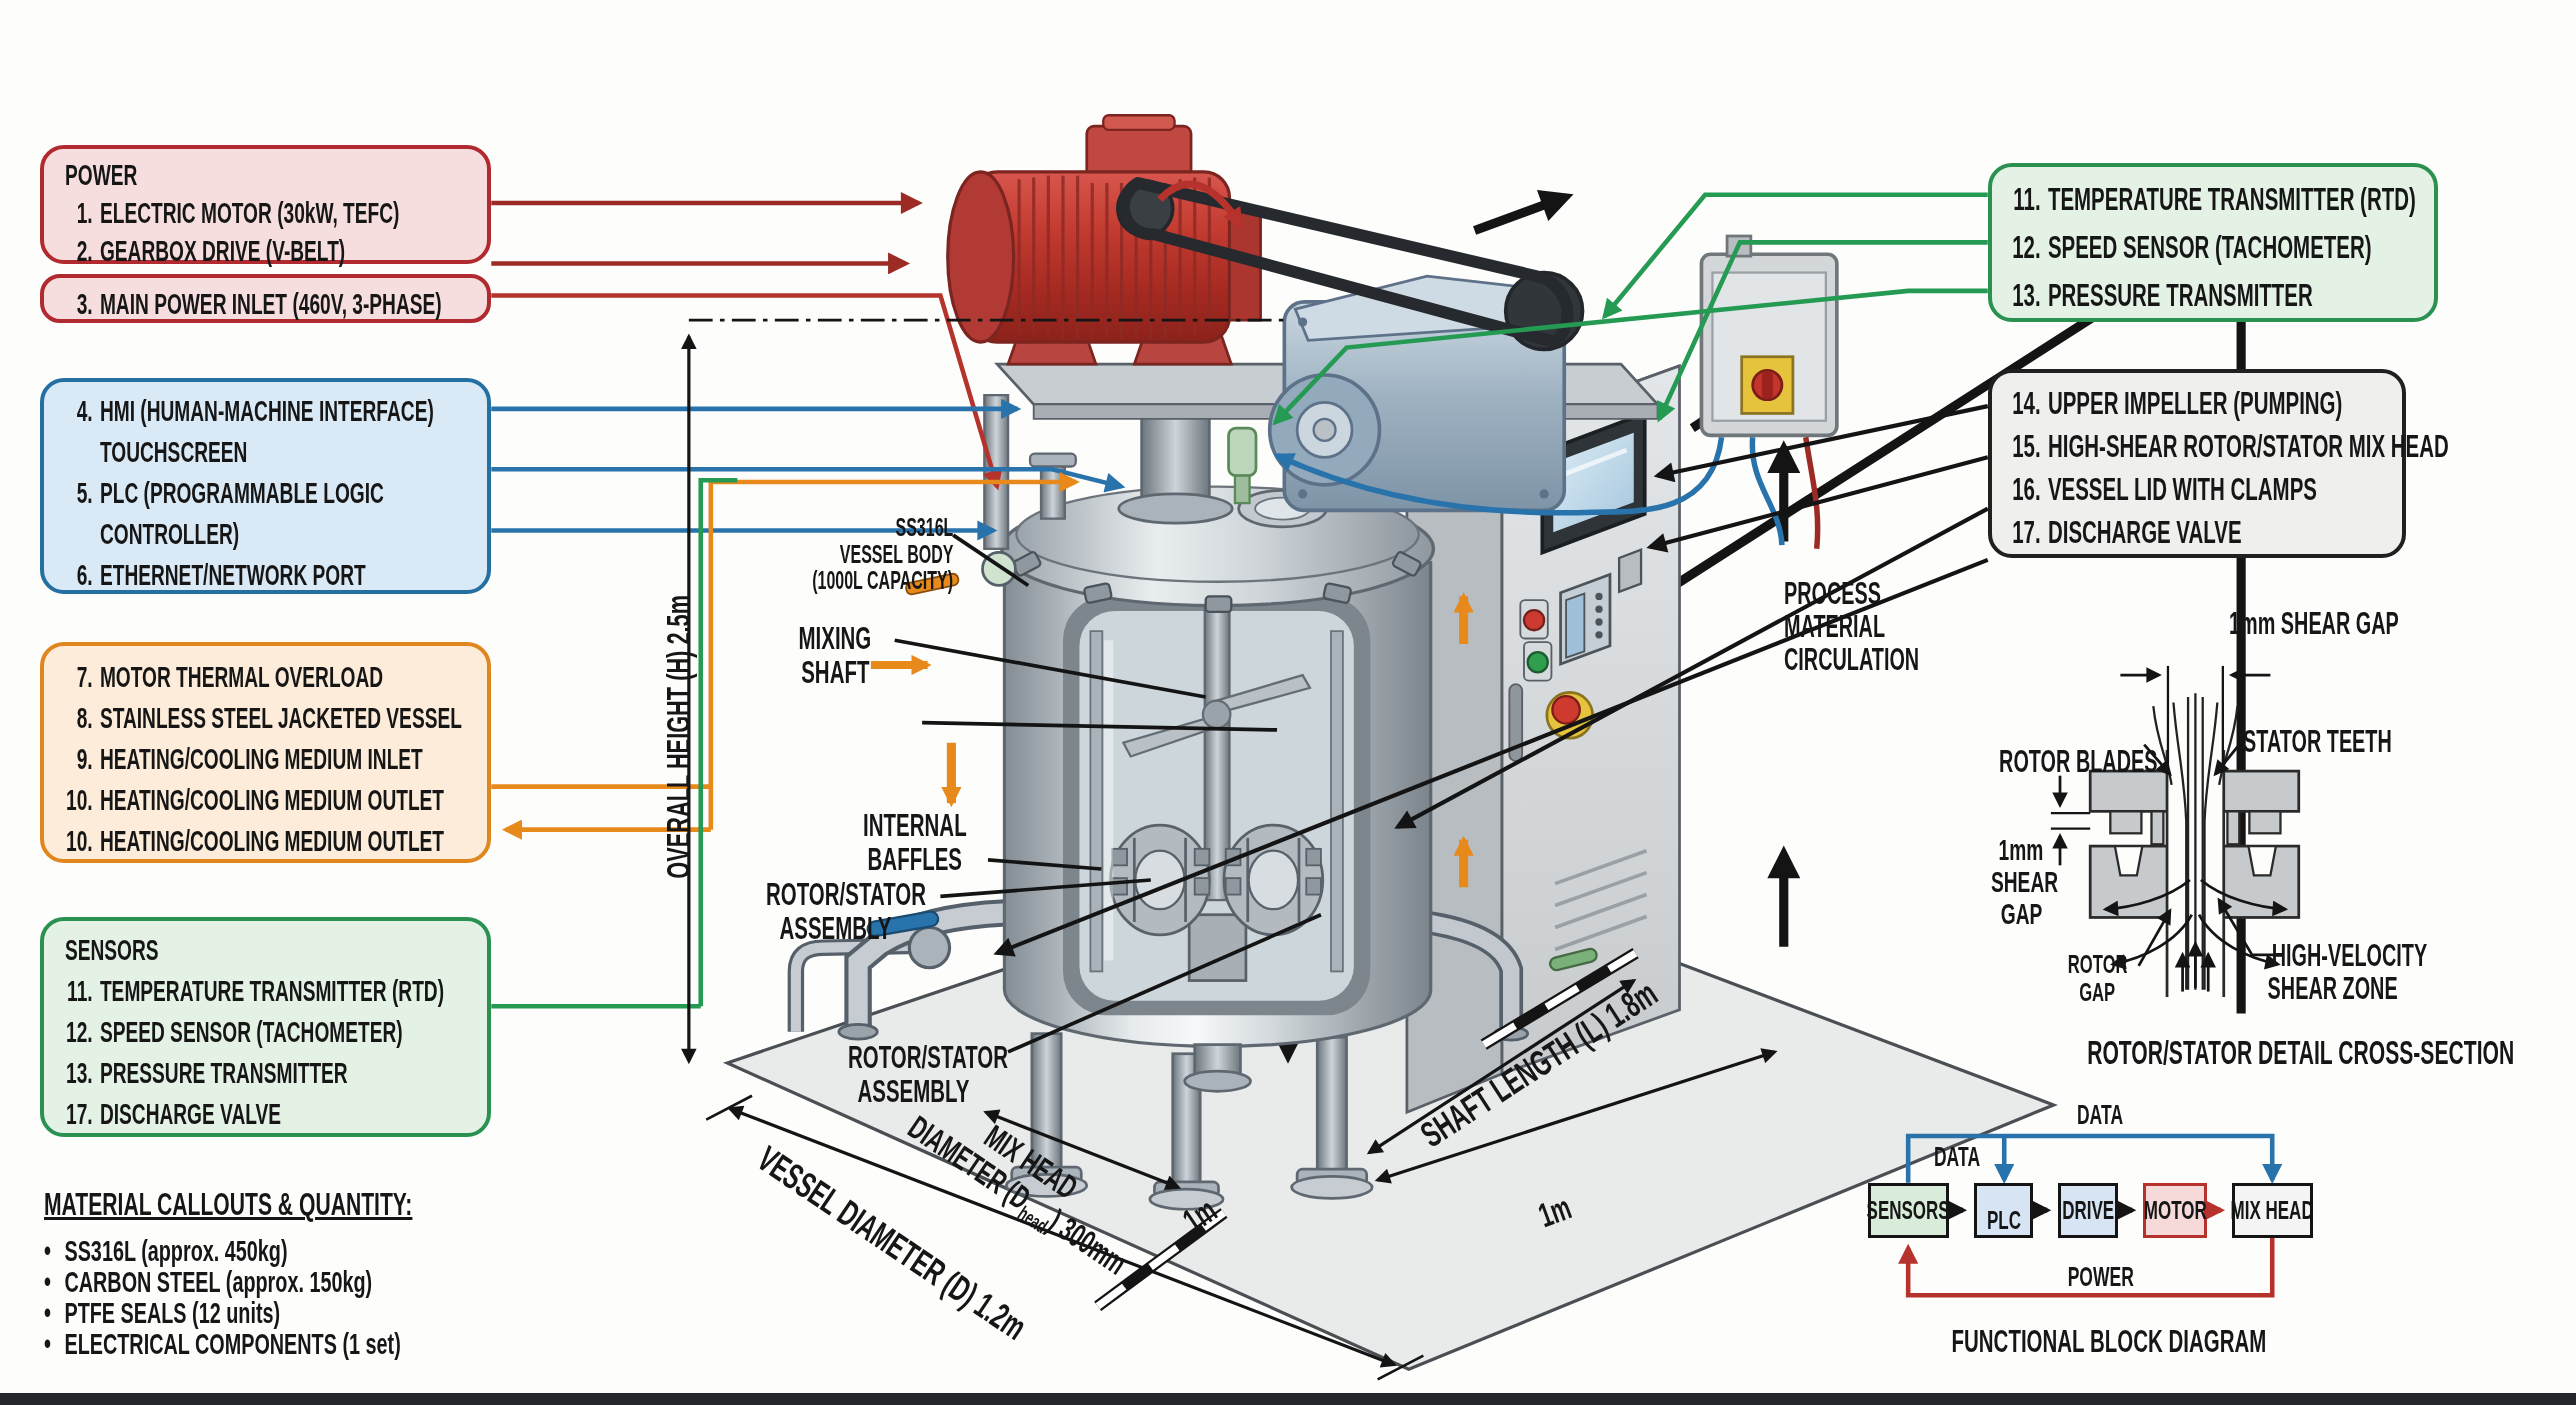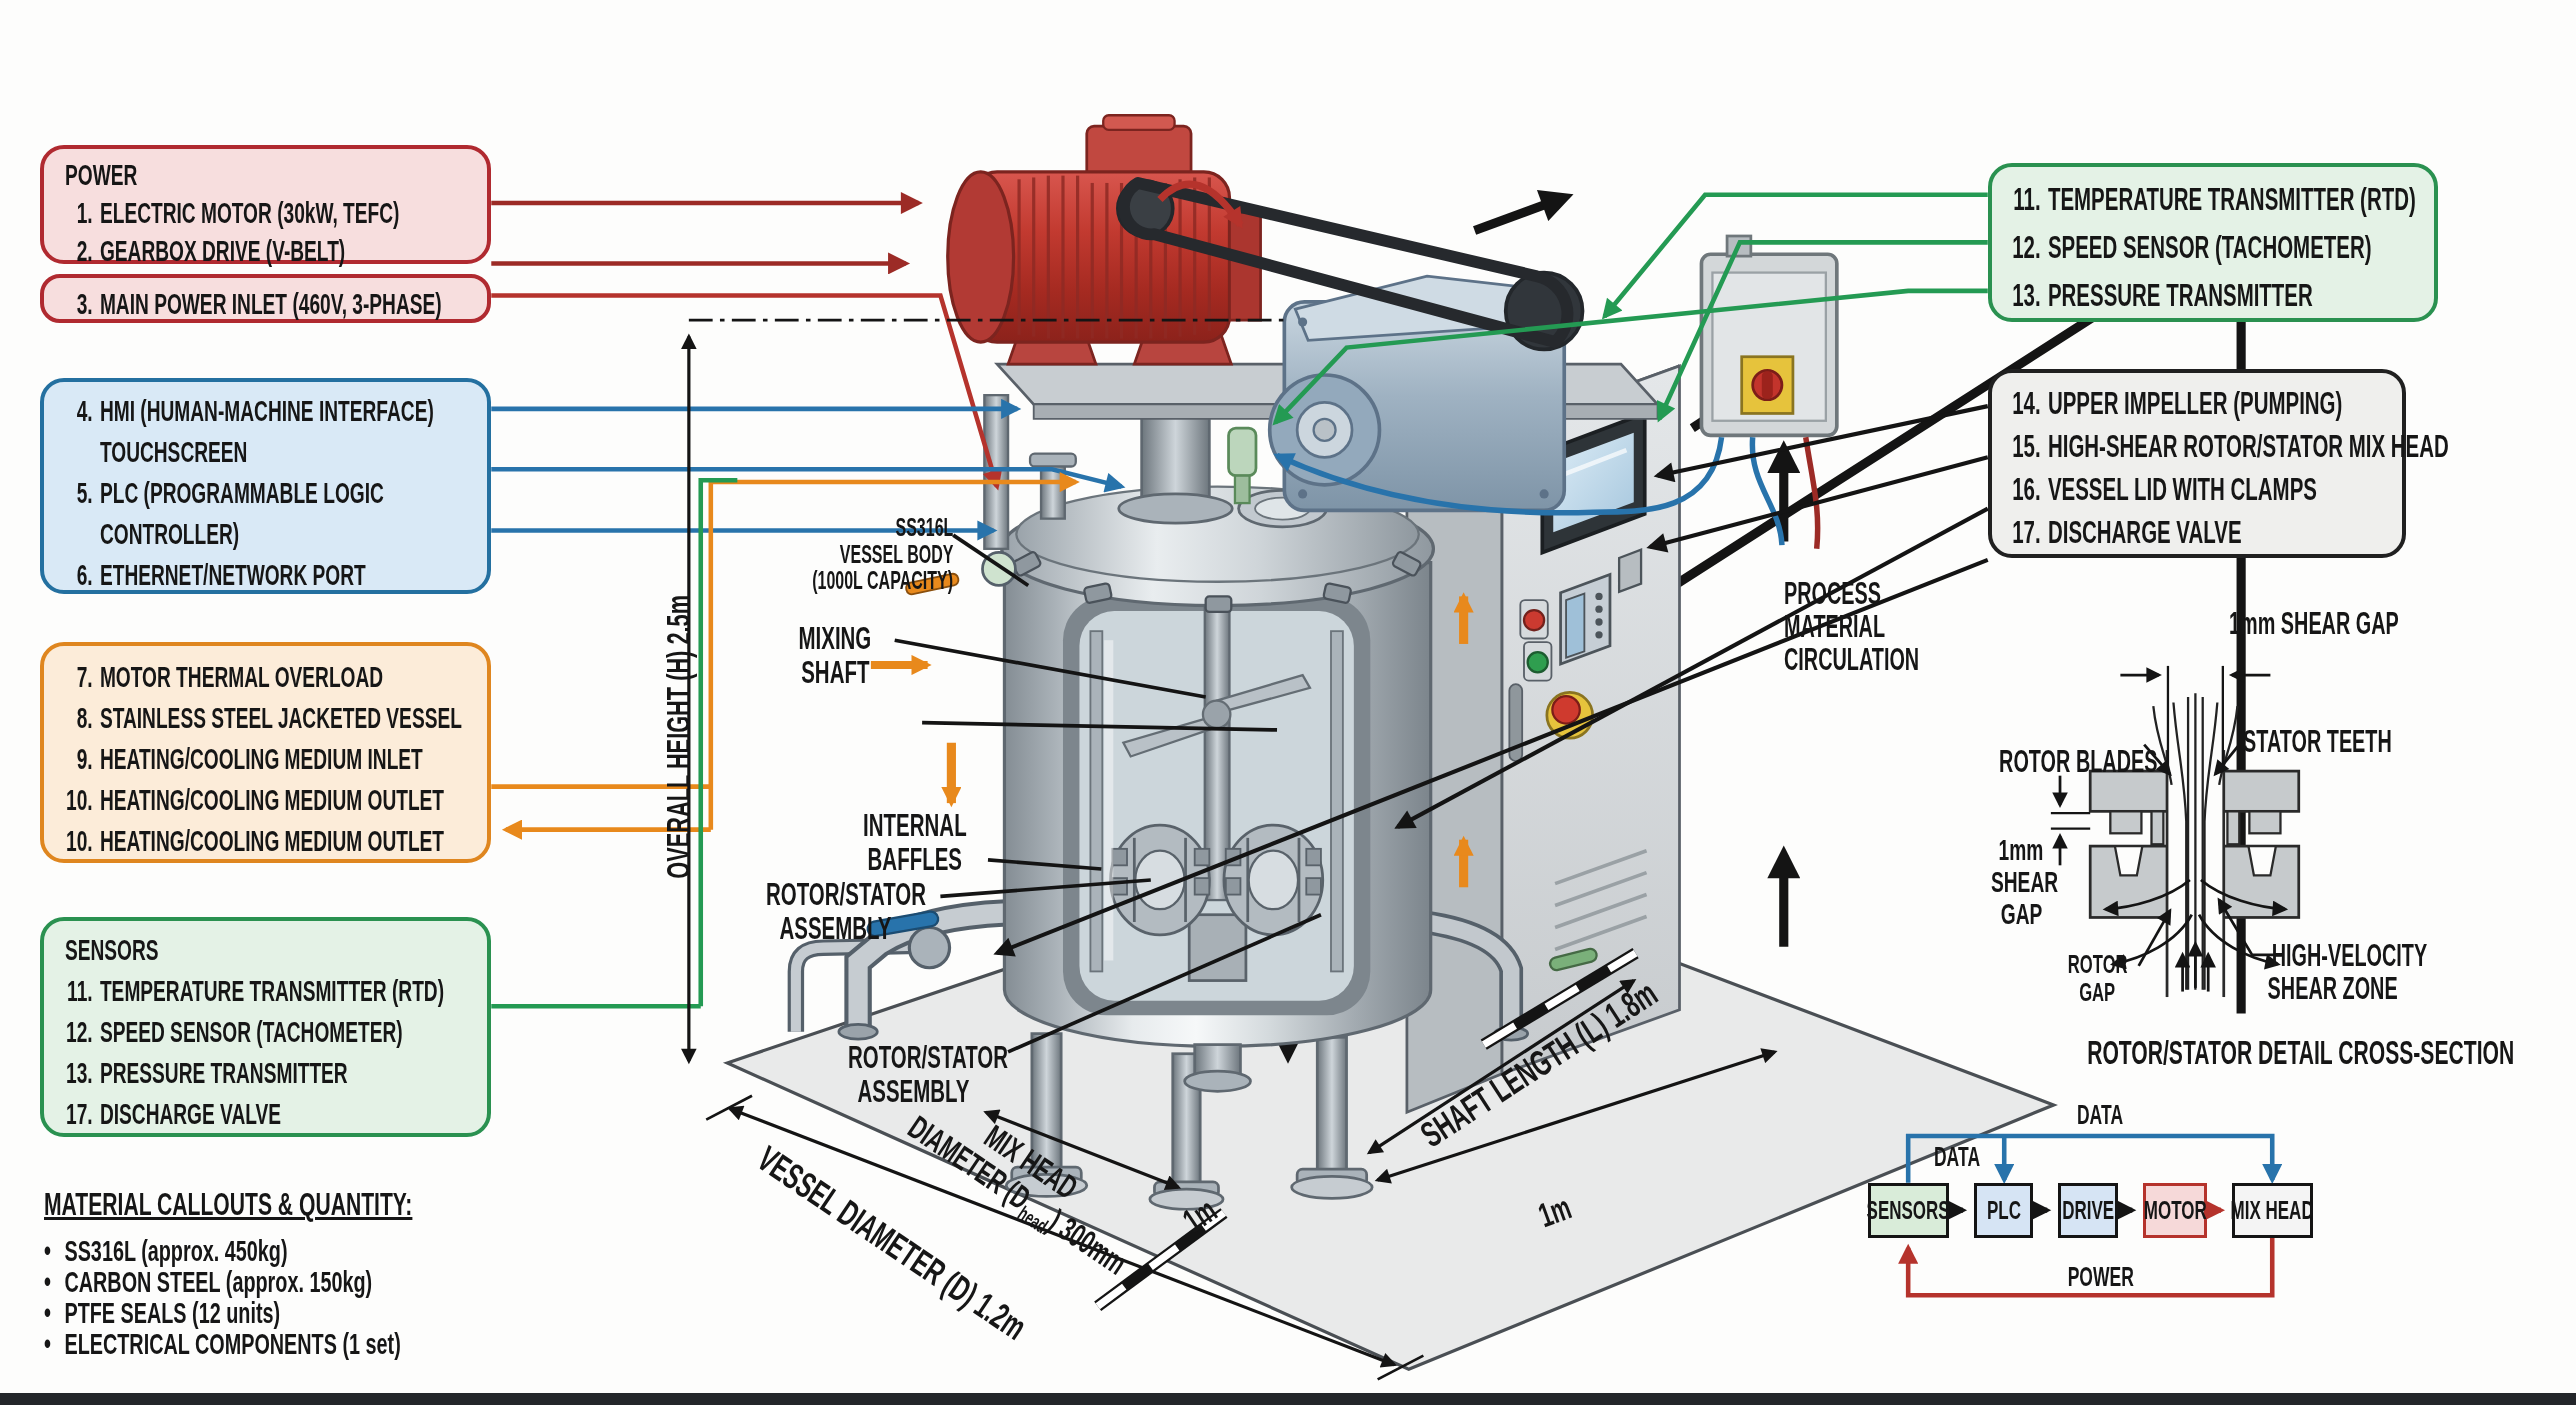--- a/index.html
+++ b/index.html
@@ -643,37 +643,40 @@
   <span class="ln"><span>HIGH-VELOCITY</span></span>
   <span class="ln"><span>SHEAR ZONE</span></span>
 </div>
 <div class="lbl oc" style="left:1967px;top:1036px;width:457px;font-size:33px;">
   <span class="ln"><span>ROTOR/STATOR DETAIL CROSS-SECTION</span></span>
 </div>
 
 <div class="bnode" style="left:1868px;top:1183px;width:81px;height:55px;background:#d9ecd9;">
   <span>SENSORS</span>
     </div>
-<div class="bnode" style="left:1974px;top:1183px;width:59px;height:55px;background:#d6e4f4;">
+<div class="bnode" style="left:1974px;top:1183px;width:59px;height:55px;background:#d6e4f4;align-items:flex-end;">
   <span>PLC</span>
     </div>
 <div class="bnode" style="left:2058px;top:1183px;width:60px;height:55px;background:#d6e4f4;">
   <span>DRIVE</span>
     </div>
 <div class="bnode" style="left:2143px;top:1183px;width:64px;height:55px;background:#f6d9d9;border-color:#b5332c;">
   <span>MOTOR</span>
     </div>
 <div class="bnode" style="left:2232px;top:1183px;width:81px;height:55px;background:#f4f4f4;">
   <span>MIX HEAD</span>
     </div>
 <div class="lbl oc" style="left:2055px;top:1100px;width:91px;font-size:27.4px;">
   <span class="ln"><span>DATA</span></span>
     </div>
 <div class="lbl oc" style="left:1912px;top:1142px;width:91px;font-size:27.4px;">
   <span class="ln"><span>DATA</span></span>
     </div>
 <div class="lbl oc" style="left:2049px;top:1262px;width:101px;font-size:27.4px;">
   <span class="ln"><span>POWER</span></span>
     </div>
+<div class="lbl oc" style="left:1863px;top:1325px;width:457px;font-size:32px;">
+  <span class="ln"><span>FUNCTIONAL BLOCK DIAGRAM</span></span>
+    </div>
 
 <div id="bottombar"></div>
 </div>
 
 
 </body></html>

